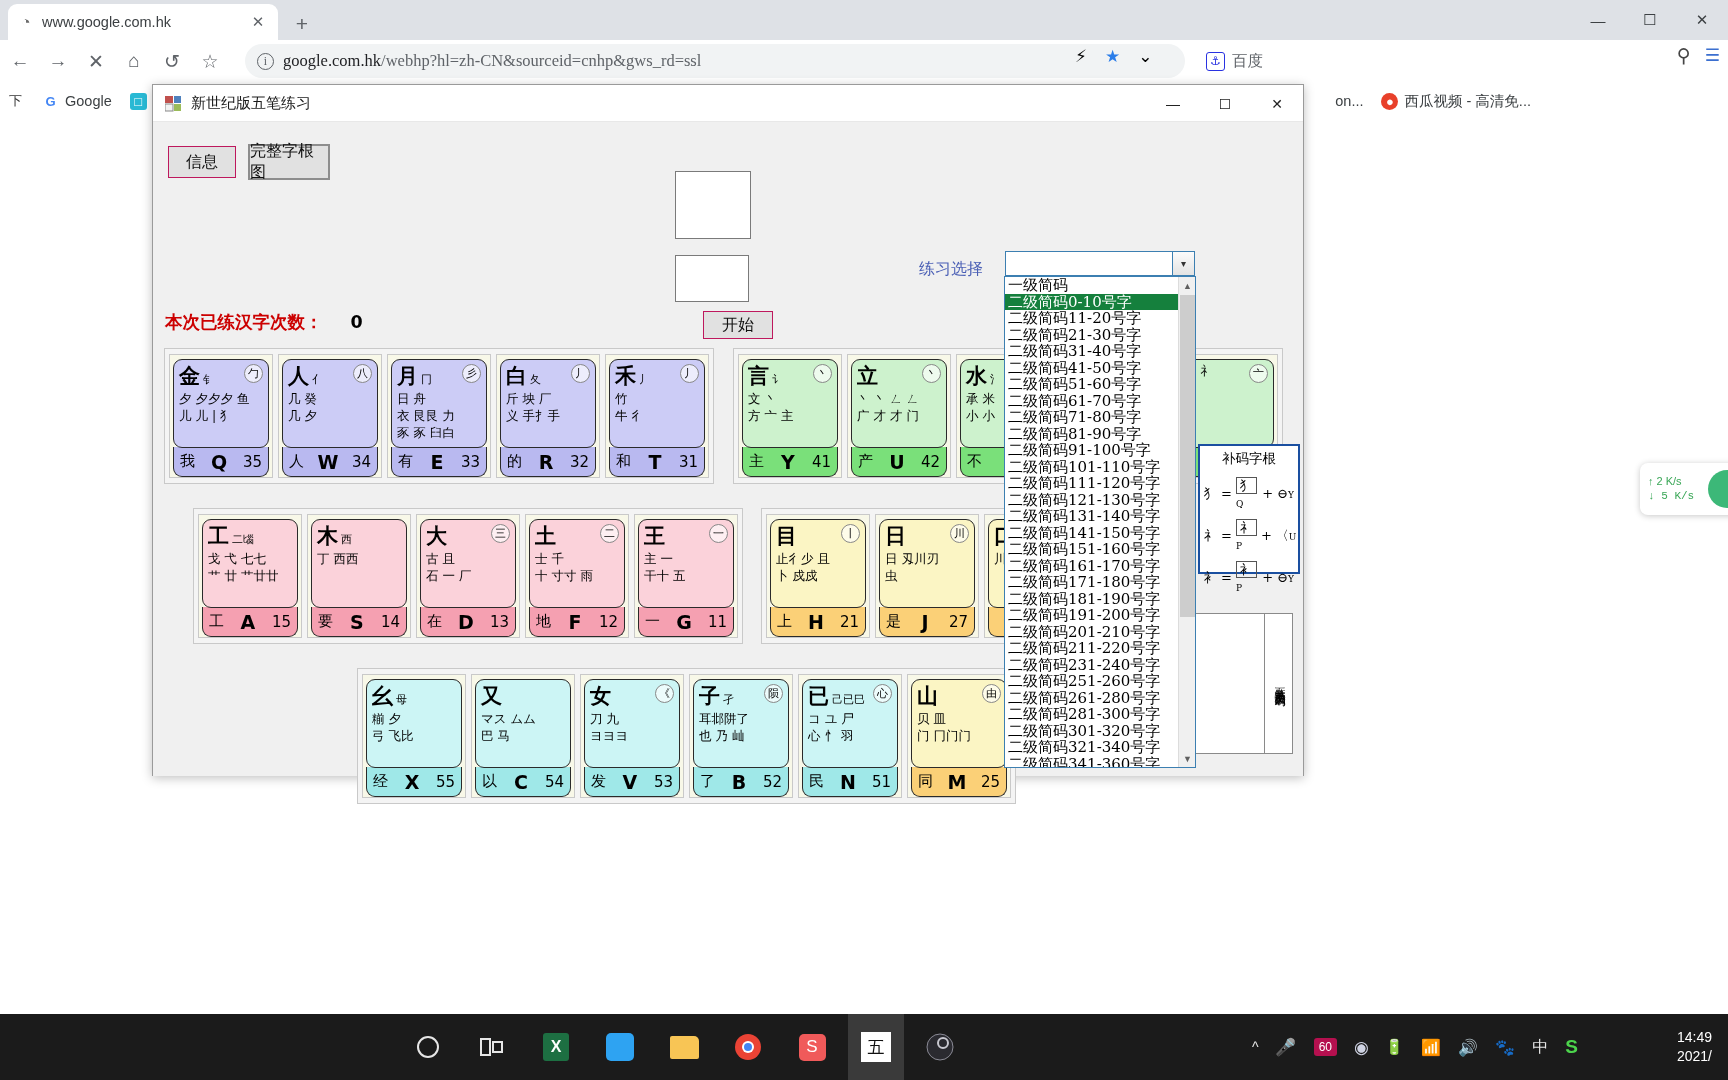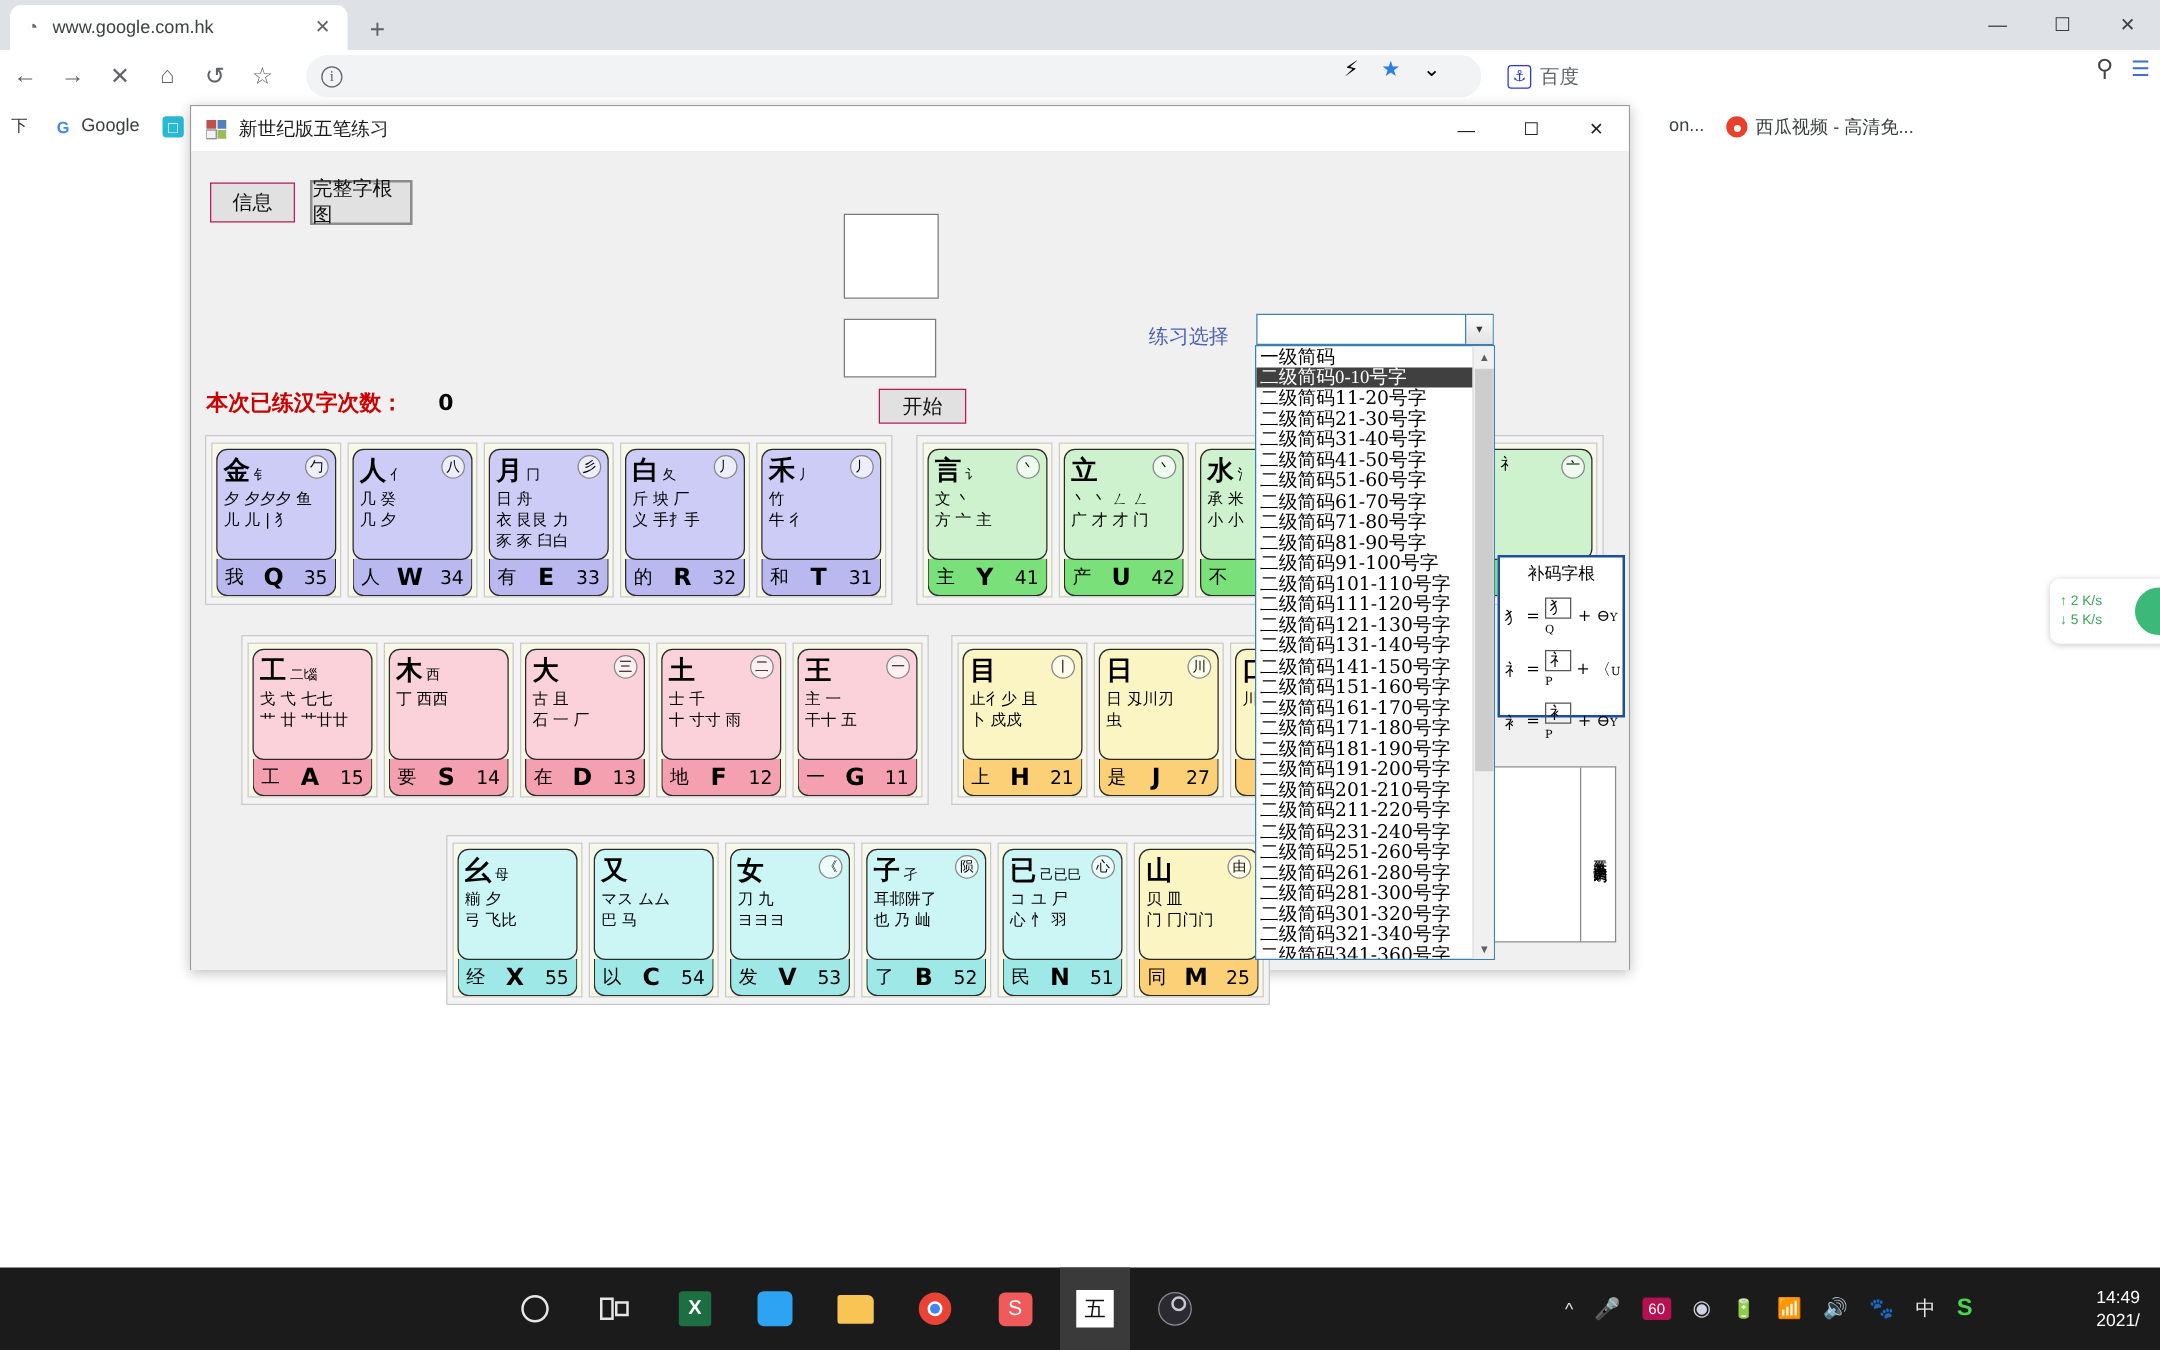--- a/index.html
+++ b/index.html
@@ -51,21 +51,21 @@
 
   .page { position:absolute; left:0; top:118px; width:1728px; height:896px; background:#fff; }
   .statusbar { position:absolute; left:0; bottom:10px; width:540px; height:22px; background:#f1f1f1;
      border-top:1px solid #ddd; display:flex; align-items:center; padding-left:8px; font-size:13px; color:#444; }
 
   
   .netspeed { position:absolute; left:1640px; top:345px; width:100px; height:52px; background:#fff;
      border-radius:8px; box-shadow:0 1px 6px rgba(0,0,0,.22); display:flex; align-items:center; padding-left:8px; }
   .netspeed .col { font-size:11px; color:#333; line-height:15px; }
   .netspeed .arrow-u { color:#3aa757; }
-  .netspeed .arrow-d { color:#3aa757; }
+  .netspeed .arrow-d { color:#3aa757;font-family:Liberation Mono, monospace; }
   .netball { position:absolute; left:1708px; top:352px; width:38px; height:38px; border-radius:50%;
      background:#3cb878; }
 
   
   .sogou-float { position:absolute; left:1630px; top:900px; width:110px; height:38px; background:#fff;
       border:1px solid #d8d8d8; border-radius:5px; display:flex; align-items:center; gap:6px; padding-left:34px; }
   .sogou-logo { position:absolute; left:1622px; top:898px; width:36px; height:36px; background:#4cd44c;
       border-radius:6px; transform:rotate(-8deg); display:flex; align-items:center; justify-content:center;
       color:#fff; font-size:25px; font-family:"Liberation Serif",serif; font-weight:bold;}
 
@@ -121,21 +121,21 @@
     background:#fff; border:1px solid #3c7fb1; overflow:hidden; z-index:40;
   }
   .dd-scroll { position:absolute; right:0; top:0; width:17px; height:100%; background:#f0f0f0; border-left:1px solid #dcdcdc;}
   .dd-arrow { width:17px; height:17px; display:flex; align-items:center; justify-content:center; font-size:9px; color:#606060; background:#f0f0f0;}
   .dd-thumb { position:absolute; left:1px; top:18px; width:15px; height:322px; background:#cdcdcd; }
   .dd-list { position:absolute; left:0; top:0; width:175px; }
   .dd-item {
     height:16.5px; font-size:15px; line-height:16.5px; padding-left:3px; white-space:nowrap;
     font-family:"DejaVu Serif","Liberation Serif",serif; color:#000;
   }
-  .dd-item.sel { background:#404040; color:#fff;font-family:Liberation Serif, serif; }
+  .dd-item.sel { background:#15803d; color:#fff; }
 
   
   .kgroup { position:absolute; border:1px solid #c9c9c9; background:#f4f4f4; display:flex; padding:5px 4px; gap:5px; }
   .kcard { width:104px; height:124px; border:1px solid #c9c9c9; padding:4px 3px 0; background:#f8f8e8;
      display:flex; flex-direction:column; }
   .kinner { flex:1; border:1.4px solid #2a2a2a; border-radius:9px; position:relative; overflow:hidden; }
   .kfoot { height:30px; display:flex; align-items:center; justify-content:space-between; padding:0 6px;
      border:1.4px solid #2a2a2a; border-top:0; border-radius:0 0 9px 9px; margin-top:-1px; }
   .kfoot .fz { font-size:15px; font-family:"DejaVu Sans",sans-serif; color:#000; }
   .kfoot .fl { font-size:19px; font-weight:bold; font-family:"DejaVu Sans",sans-serif; color:#000; }
@@ -199,20 +199,21 @@
     <div class="navicon">←</div>
     <div class="navicon">→</div>
     <div class="navicon">✕</div>
     <div class="navicon">⌂</div>
     <div class="navicon">↺</div>
     <div class="navicon">☆</div>
   </div>
 
   <div class="omnibox">
     <span class="infoi">i</span>
+    <span class="url"><span>google.com.hk</span><span class="dim">/webhp?hl=zh-CN&amp;sourceid=cnhp&amp;gws_rd=ssl</span></span>
   </div>
   <div class="omni-right">
     <span>⚡</span>
     <span style="color:#2b7de9">★</span>
     <span>⌄</span>
   </div>
   <div class="baidu-pill">
     <span class="baidu-ico">⚓</span>
     <span class="baidu-txt">百度</span>
   </div>

